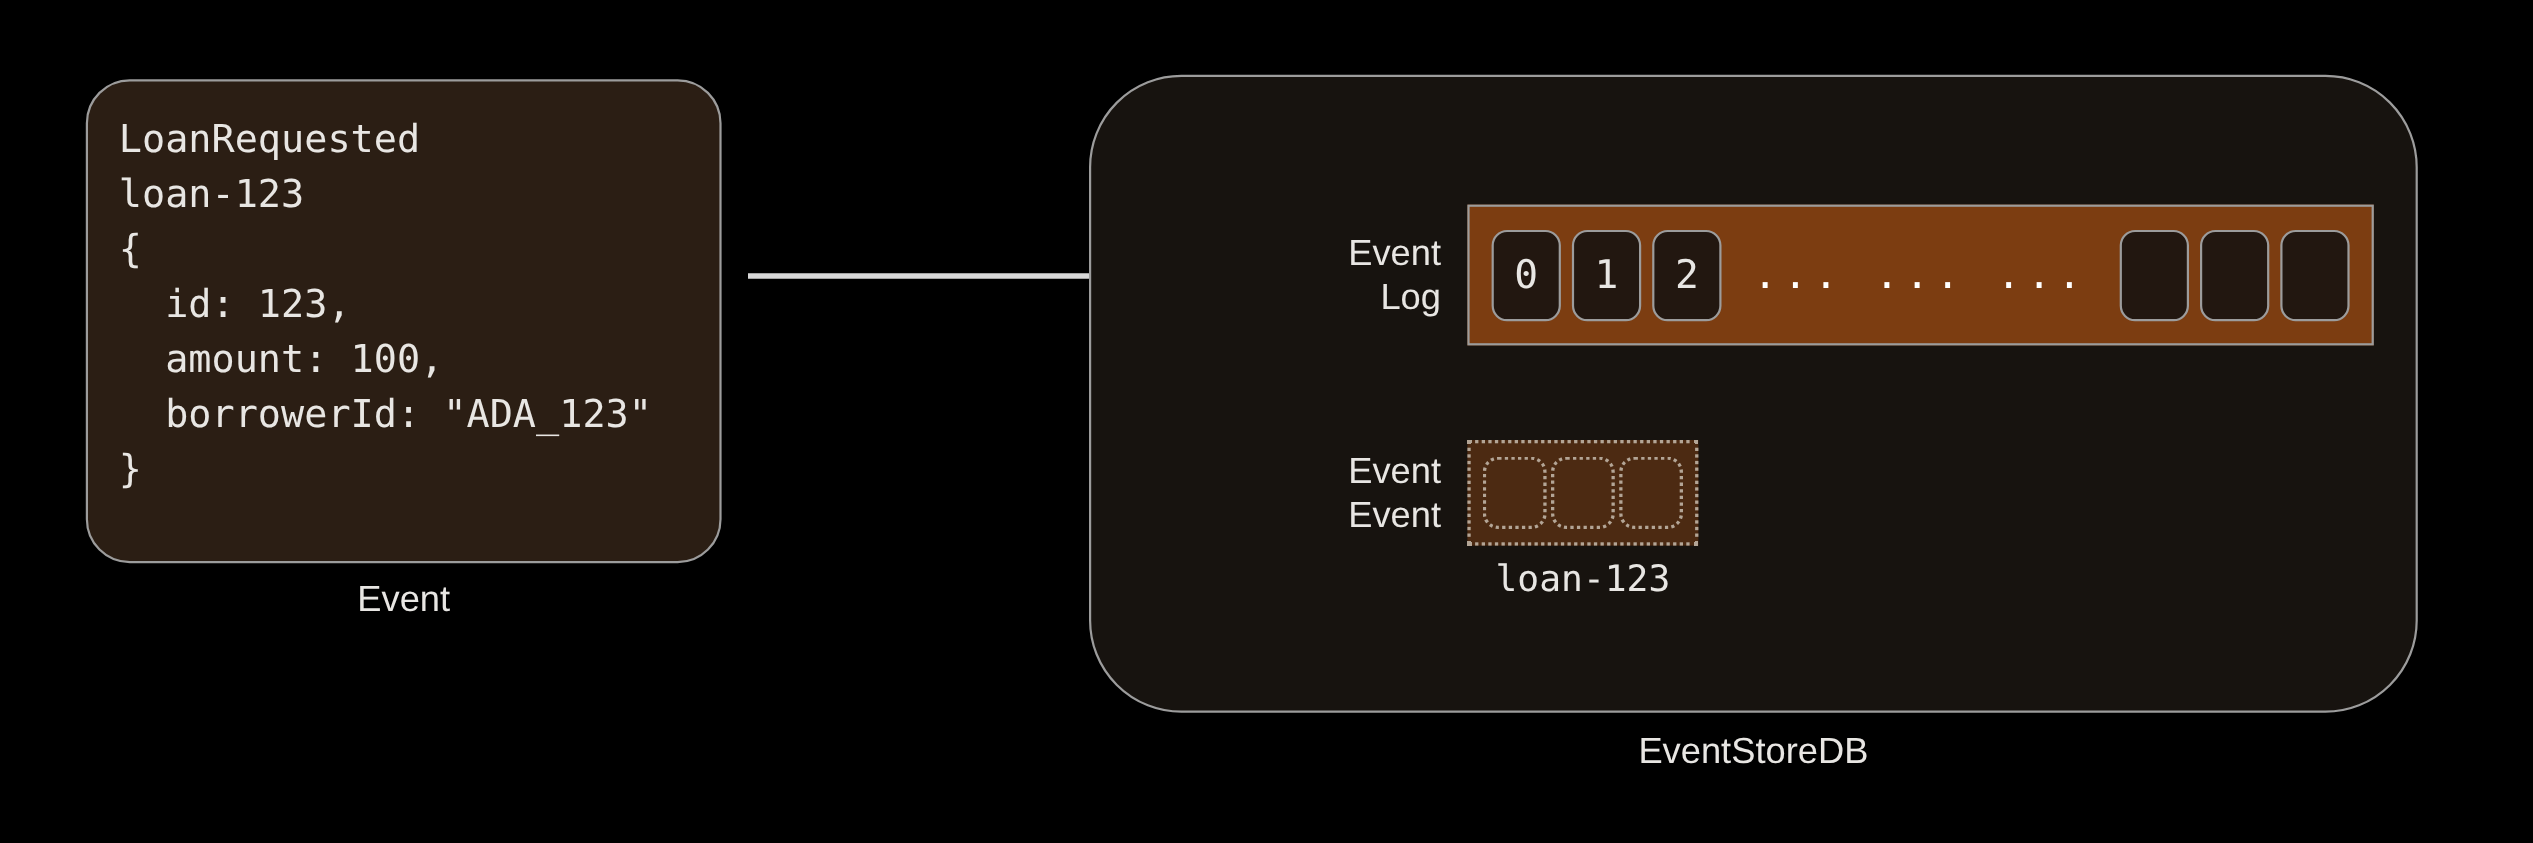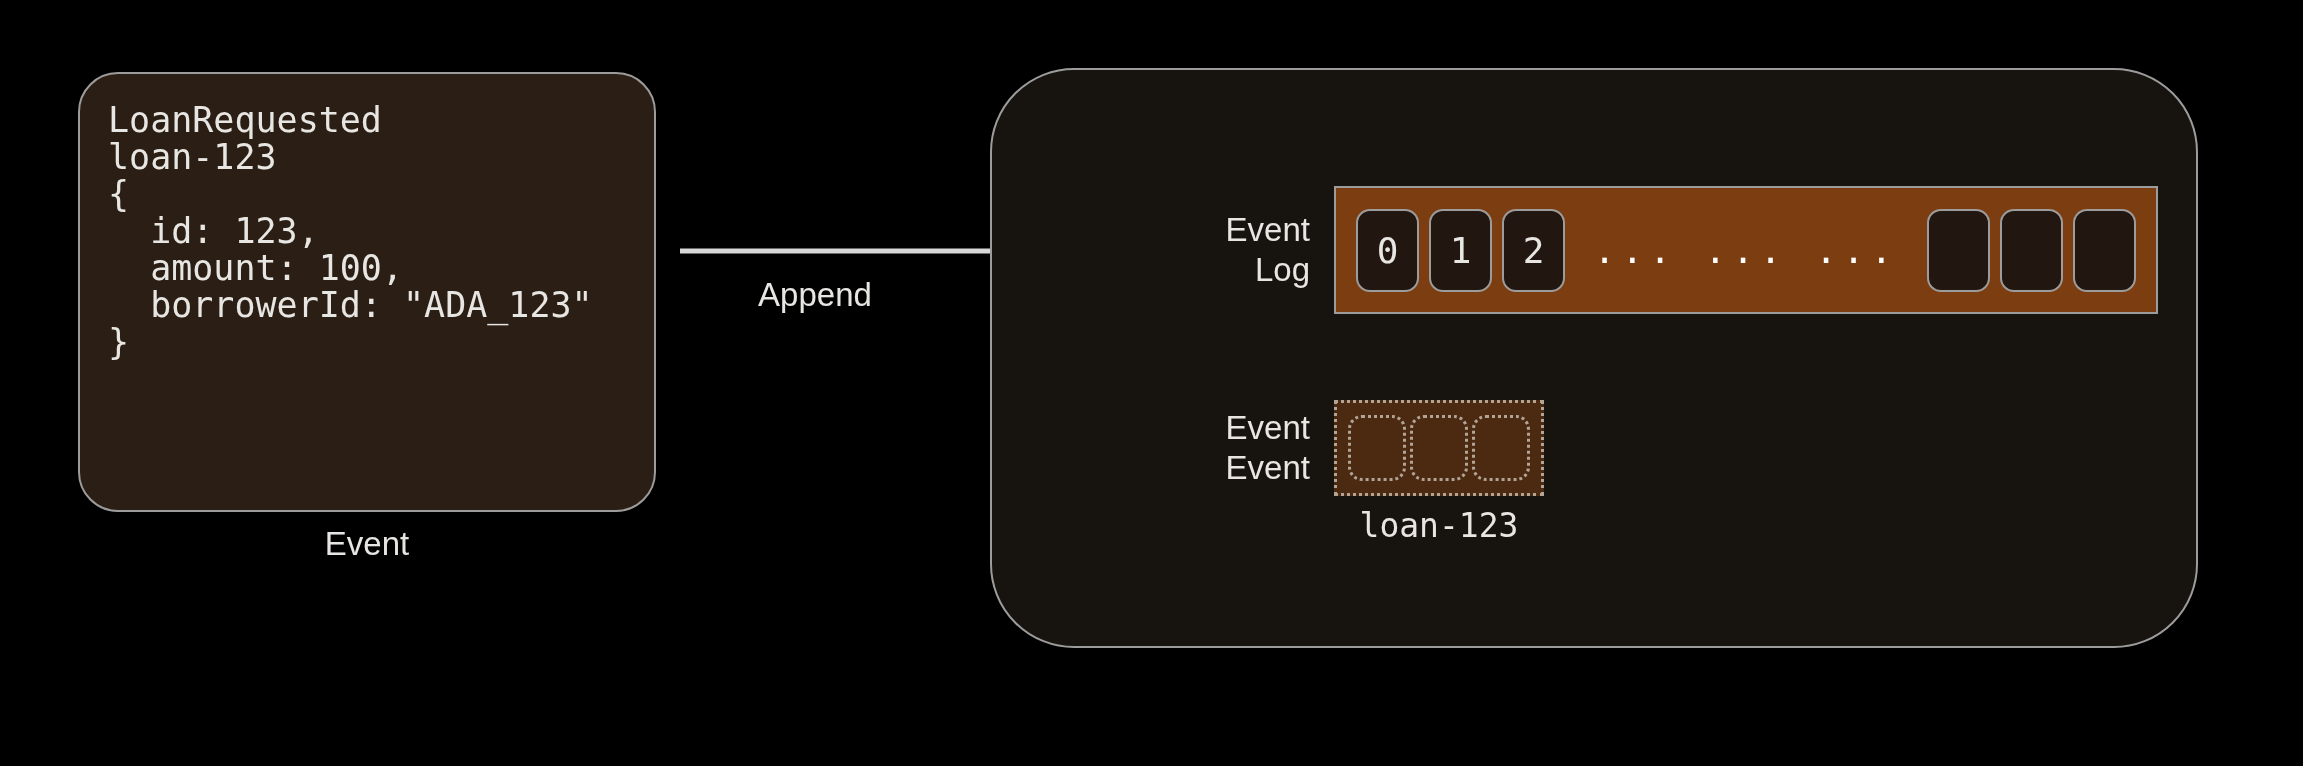--- a/index.html
+++ b/index.html
@@ -28,21 +28,21 @@
     border-radius: 40px;
     box-sizing: border-box;
   }
   #event-code {
     position: absolute;
     left: 28px;
     top: 28px;
     margin: 0;
     font-family: "DejaVu Sans Mono", "Liberation Mono", monospace;
     font-size: 35px;
-    line-height: 37px;
+    line-height: 50px;
     color: #e8e6e3;
     white-space: pre;
     letter-spacing: 0px;
   }
   #event-card-label {
     position: absolute;
     left: 78px;
     top: 525px;
     width: 578px;
     text-align: center;
@@ -203,21 +203,20 @@
     <defs>
       <marker id="arrowhead" markerWidth="9" markerHeight="7" refX="8" refY="3.5" orient="auto" markerUnits="strokeWidth">
         <polygon points="0 0, 9 3.5, 0 7" fill="#d8d8d8"></polygon>
       </marker>
     </defs>
 
     <path d="M 680 251 L 1140 251" stroke="#d8d8d8" stroke-width="5" fill="none" marker-end="url(#arrowhead)"></path>
 
     <path d="M 1070 251 L 1090 251 Q 1103 251 1103 266 L 1103 456 Q 1103 470 1117 470 L 1140 470" stroke="#d8d8d8" stroke-width="5" fill="none" stroke-linecap="butt" marker-end="url(#arrowhead)"></path>
   </svg>
-  <div id="append-label">Append</div>
 
   <div id="eventstore-box"></div>
 
   <div id="event-log-row">
     <div class="row-label">
       <span>Event</span><br>
       <span>Log</span>
     </div>
     <div id="event-log-bar">
       <div class="log-cell">0</div>
@@ -236,14 +235,15 @@
       <span>Event</span>
     </div>
     <div id="event-stream-bar">
       <div class="stream-cell"></div>
       <div class="stream-cell"></div>
       <div class="stream-cell"></div>
     </div>
   </div>
   <div id="stream-name">loan-123</div>
 
+  <div id="eventstore-label">EventStoreDB</div>
 
 </div>
 
 </body></html>

